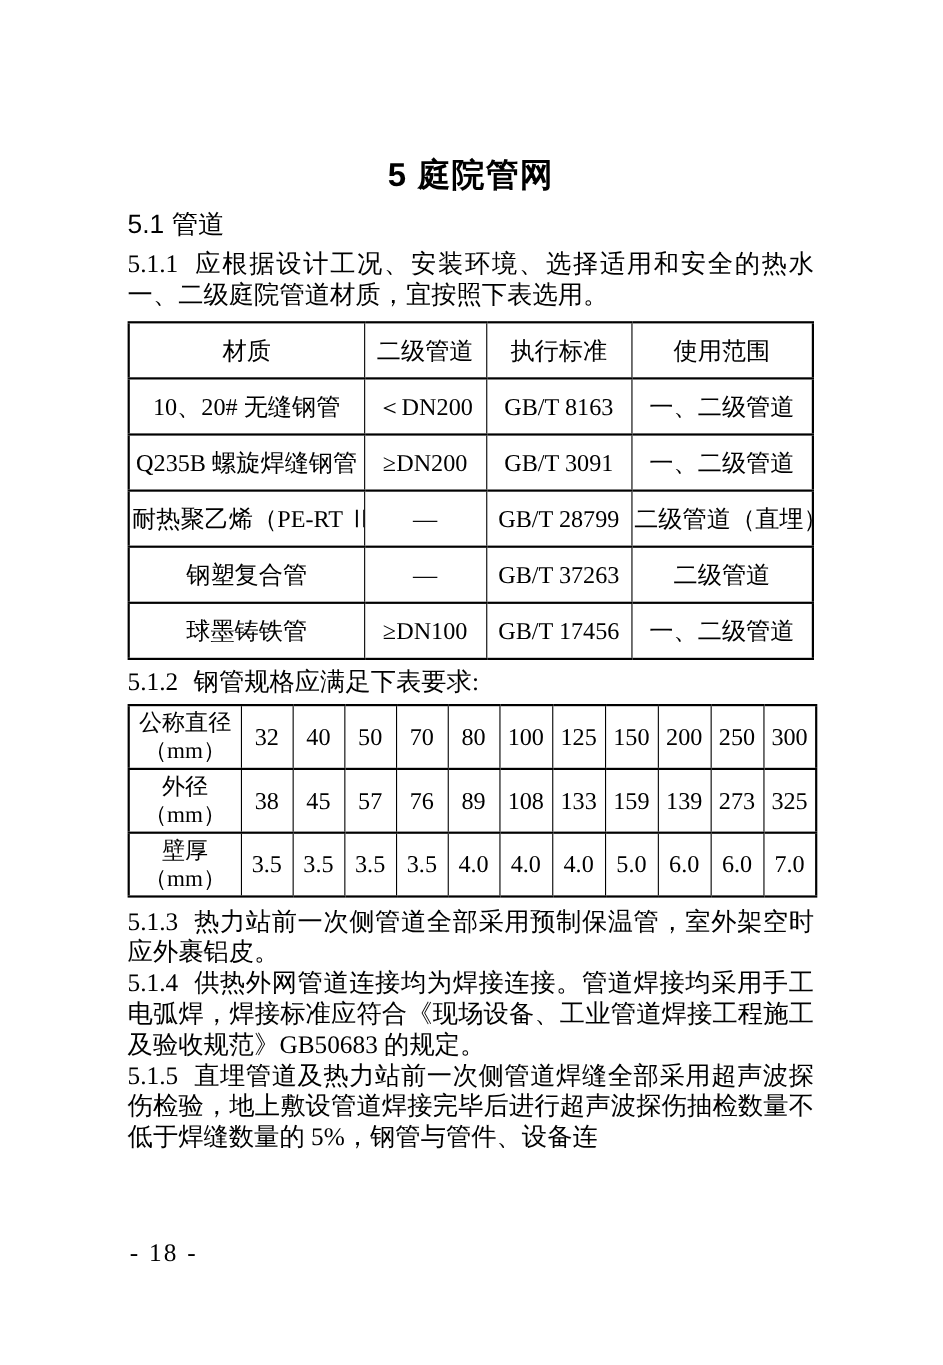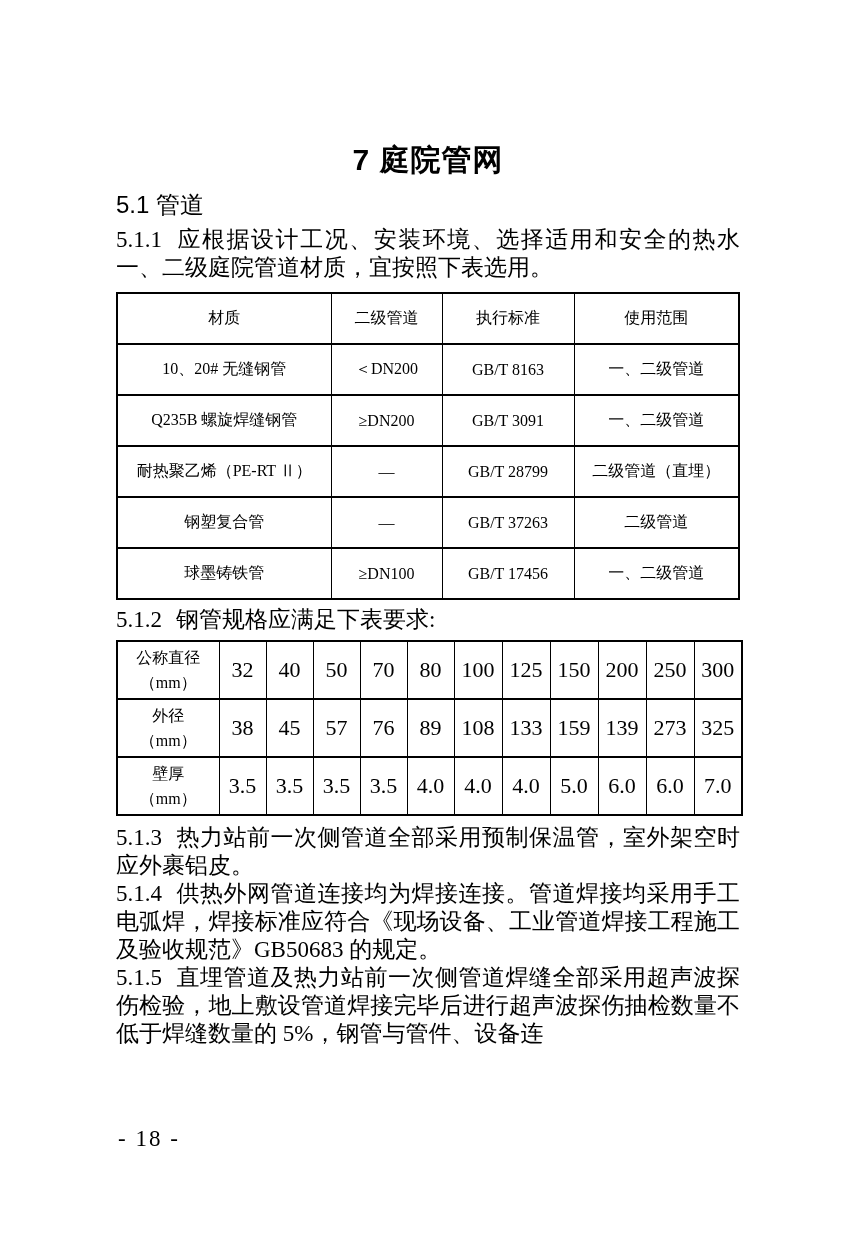--- a/index.html
+++ b/index.html
@@ -41,21 +41,21 @@
     margin: 0;
   }
   .clause .clause-label { margin-right: 14px; }
 
   table {
     border-collapse: collapse;
     table-layout: fixed;
     width: 622px;
     text-align: center;
   }
-  .material-table { margin: 10px 0 6px 0; font-size: 16px; }
+  .material-table { margin: 10px 0 6px 0; font-size: 22px; }
   .material-table th, .material-table td {
     border-top: 2px solid #000;
     border-bottom: 2px solid #000;
     border-left: 1px solid #000;
     border-right: 1px solid #000;
     font-weight: normal;
     height: 49px;
     padding: 0 2px;
     overflow: hidden;
     white-space: nowrap;
@@ -66,38 +66,38 @@
   .spec-table th, .spec-table td {
     border-top: 2px solid #000;
     border-bottom: 2px solid #000;
     border-left: 1px solid #000;
     border-right: 1px solid #000;
     font-weight: normal;
     height: 56px;
     padding: 0;
     overflow: hidden;
   }
-  .spec-table th { font-size: 16px; line-height: 25px; }
+  .spec-table th { font-size: 21px; line-height: 25px; }
   .spec-table td { font-size: 22px; }
 
   .page-number {
     position: absolute;
     left: 118px;
     top: 1126px;
     font-size: 23px;
     letter-spacing: 2px;
   }
 </style>
 </head>
 <body>
 
 <div class="page">
   <div class="content">
 
-    <h1 class="doc-title">7 庭院管网</h1>
+    <h1 class="doc-title">5 庭院管网</h1>
 
     <h2 class="section-heading">5.1 管道</h2>
 
     <p class="clause"><span class="clause-label">5.1.1</span><span>应根据设计工况、安装环境、选择适用和安全的热水一、二级庭院管道材质，宜按照下表选用。</span></p>
 
     <table class="material-table">
       <colgroup>
         <col style="width:214px">
           <col style="width:111px">
           <col style="width:132px">

